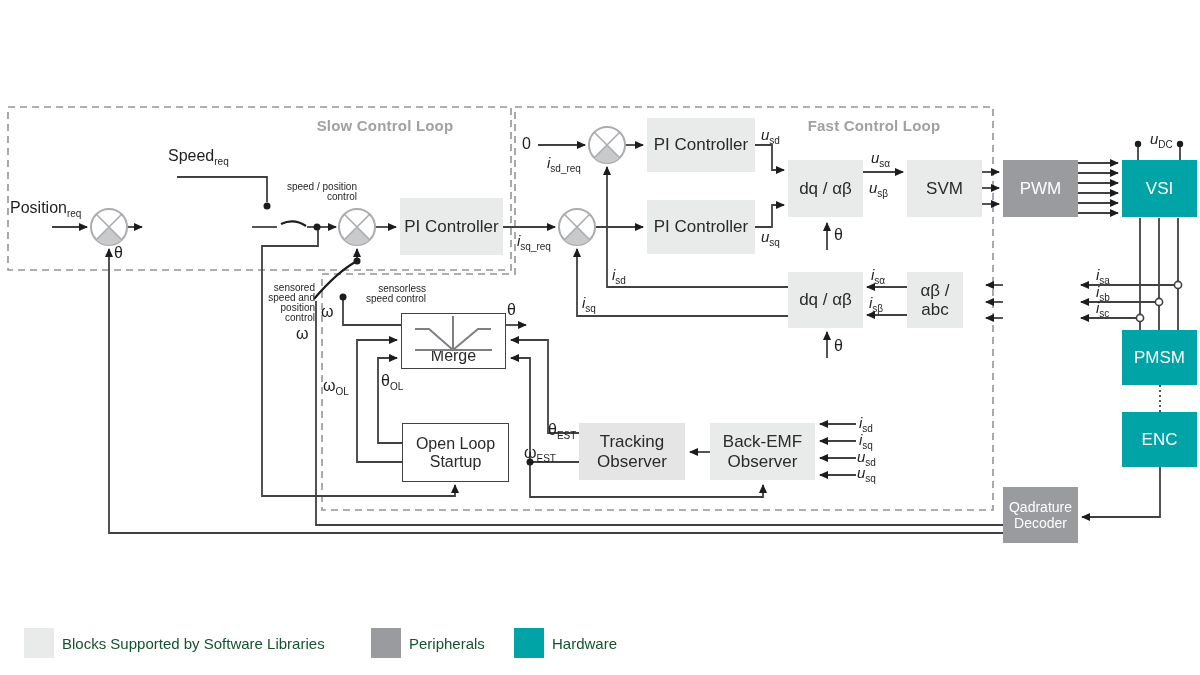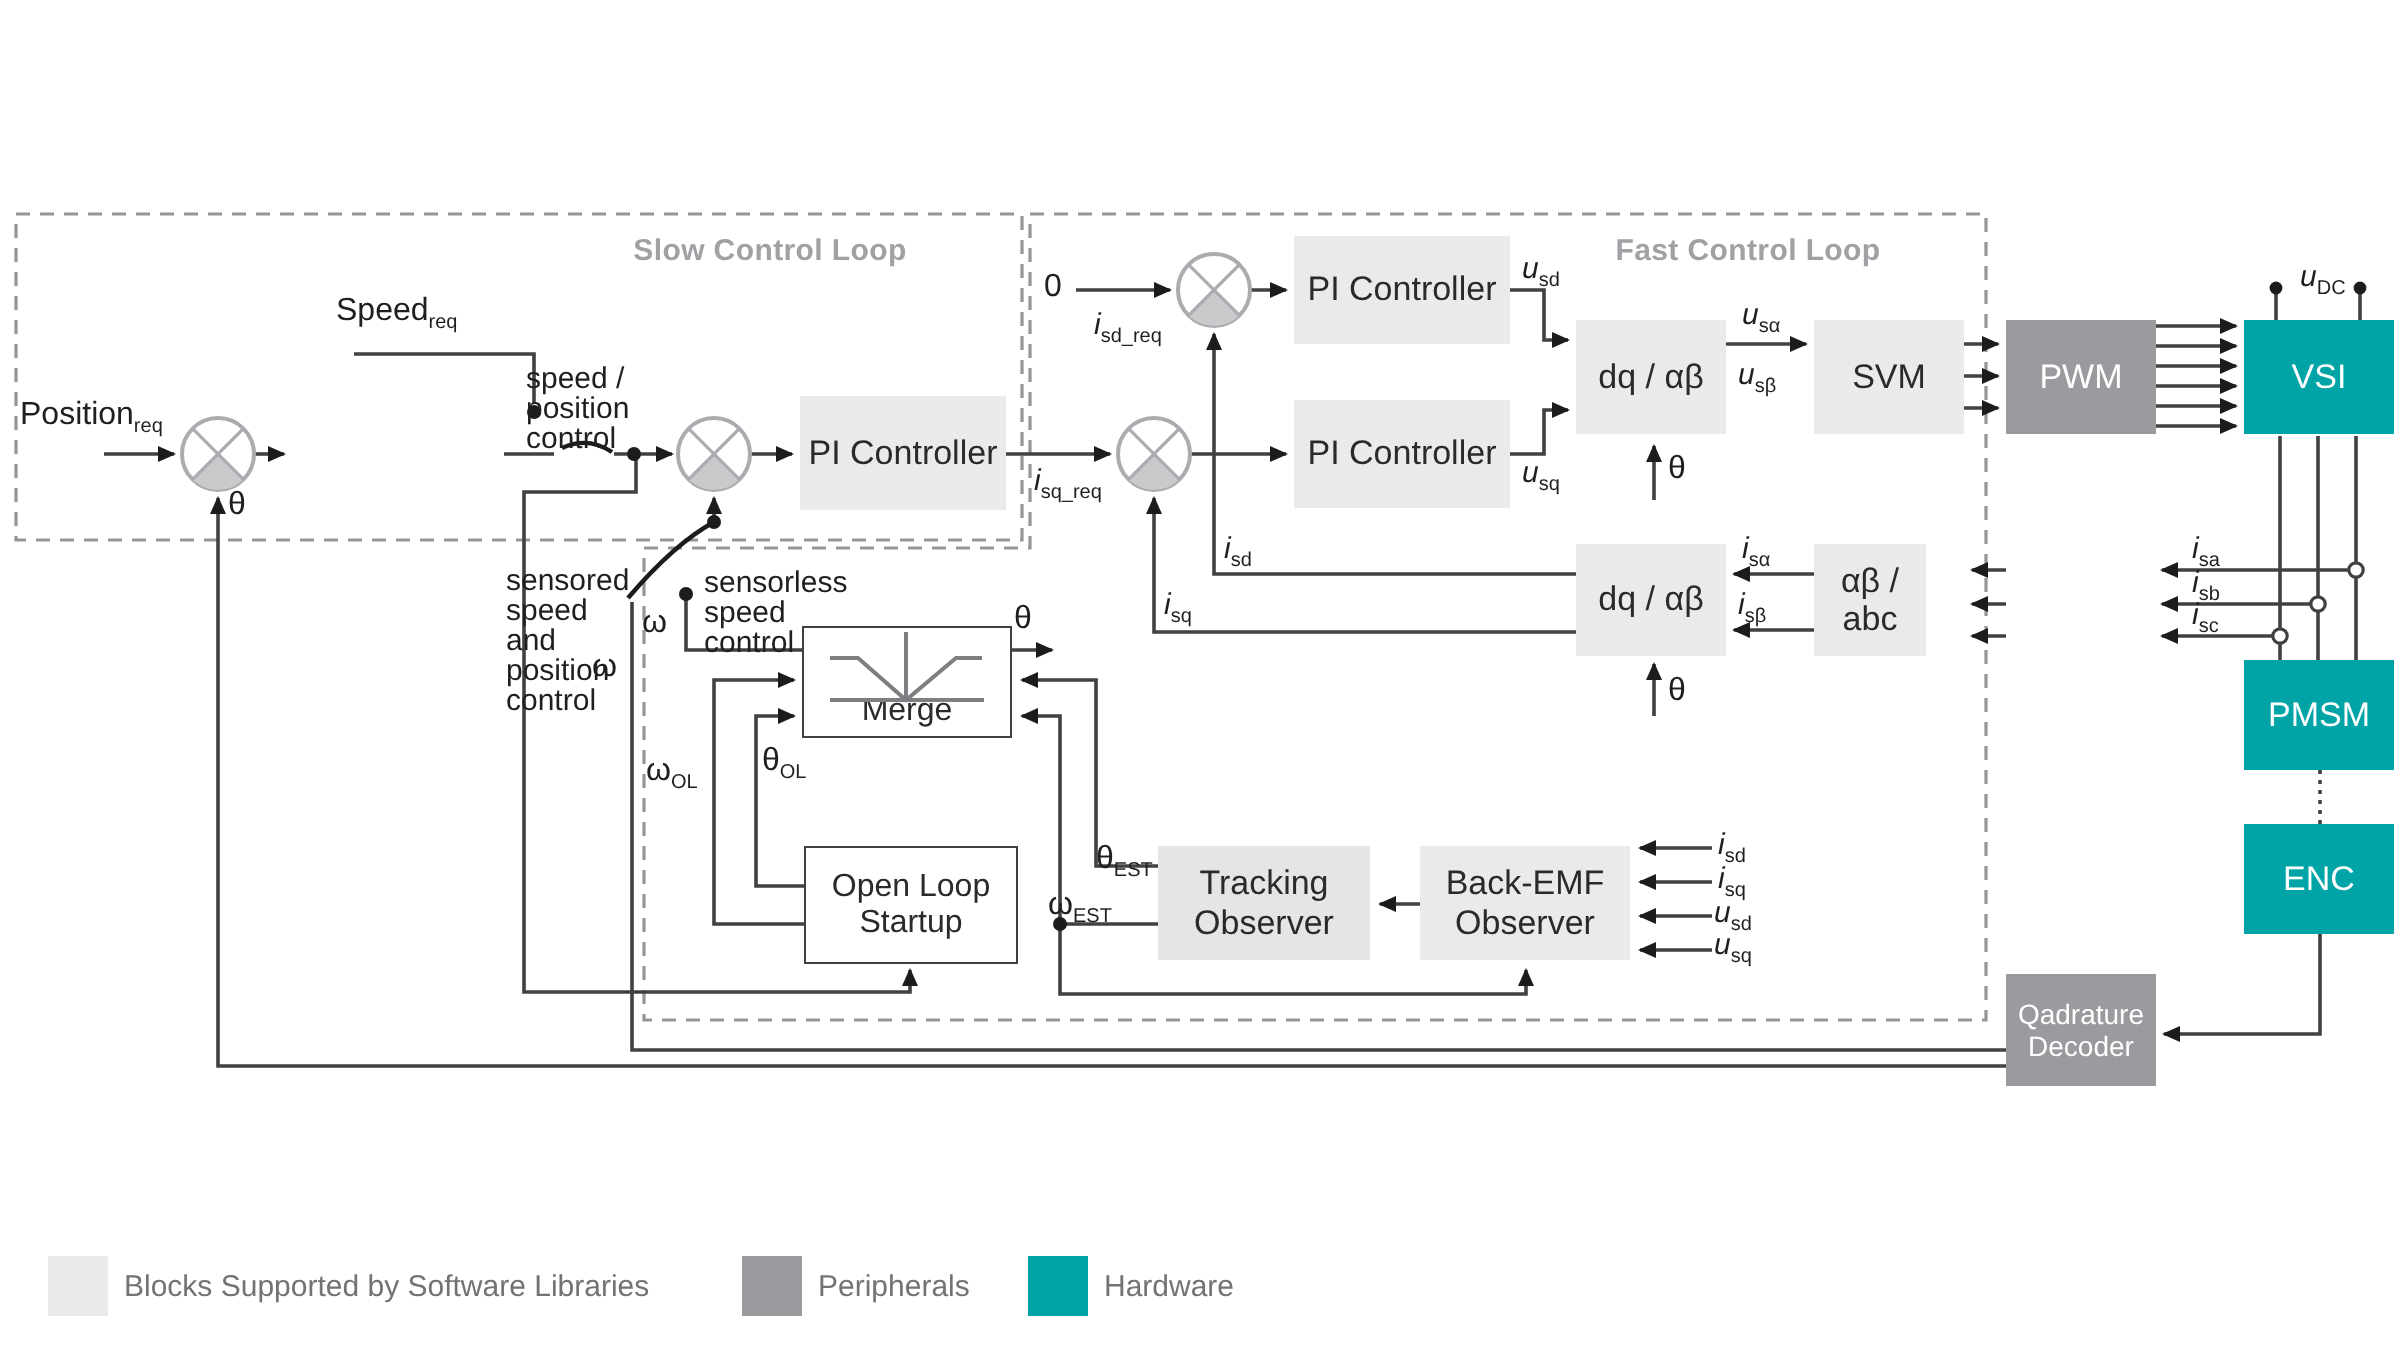--- a/index.html
+++ b/index.html
@@ -14,23 +14,23 @@
   .block.plain{background:#ffffff;border:1.6px solid #414042;font-size:16px;}
   .block.small-txt{font-size:14px;line-height:1.15;}
   .block.bottom-txt{align-items:flex-end;padding-bottom:3px;box-sizing:border-box;font-size:16px;}
   .loop-title{position:absolute;z-index:3;font-size:15px;font-weight:bold;color:#9fa1a4;
               text-align:center;letter-spacing:.2px;}
   .sig{position:absolute;z-index:3;font-size:15px;color:#1f1f21;white-space:nowrap;}
   .sig i{font-style:italic;}
   .sig.rm i{font-style:normal;}
   .sig.lg{font-size:16px;}
   .sig sub{font-size:10px;vertical-align:baseline;position:relative;top:4px;letter-spacing:0;}
-  .swlabel{position:absolute;z-index:3;font-size:15px;color:#1f1f21;text-align:left;line-height:1.0;}
+  .swlabel{position:absolute;z-index:3;font-size:10px;color:#1f1f21;text-align:right;line-height:1.0;}
   .legend-swatch{position:absolute;z-index:3;width:30px;height:30px;}
-  .legend-text{position:absolute;z-index:3;font-size:15px;color:#737373;}
+  .legend-text{position:absolute;z-index:3;font-size:15px;color:#14532d;}
 </style>
 </head>
 <body>
 
 <div id="stage">
 
   <div class="block soft" style="left: 400px; top: 198px; width: 103px; height: 57px; background: rgb(233, 234, 234);">
       <span>PI Controller</span>
     </div>
   <div class="block soft" style="left: 647px; top: 118px; width: 108px; height: 54px; background: rgb(233, 234, 234);">

